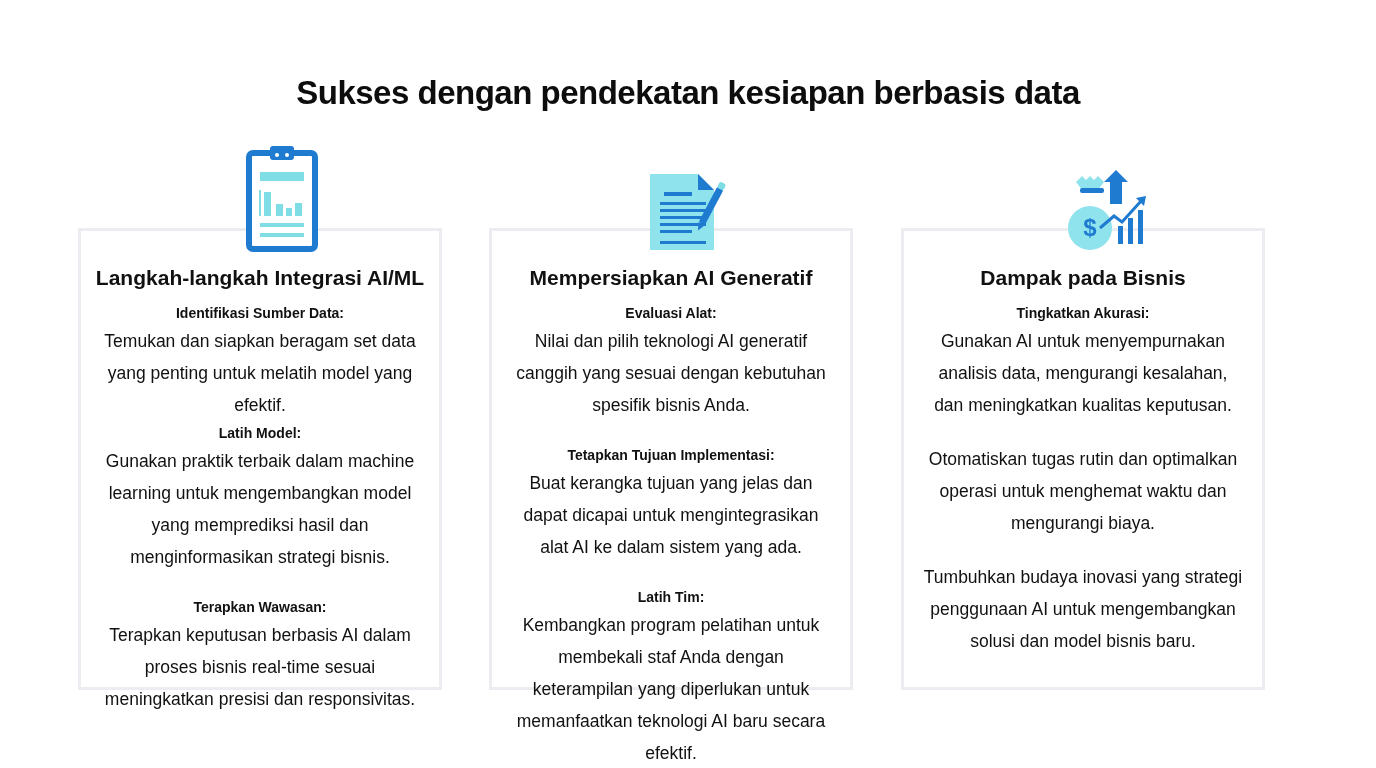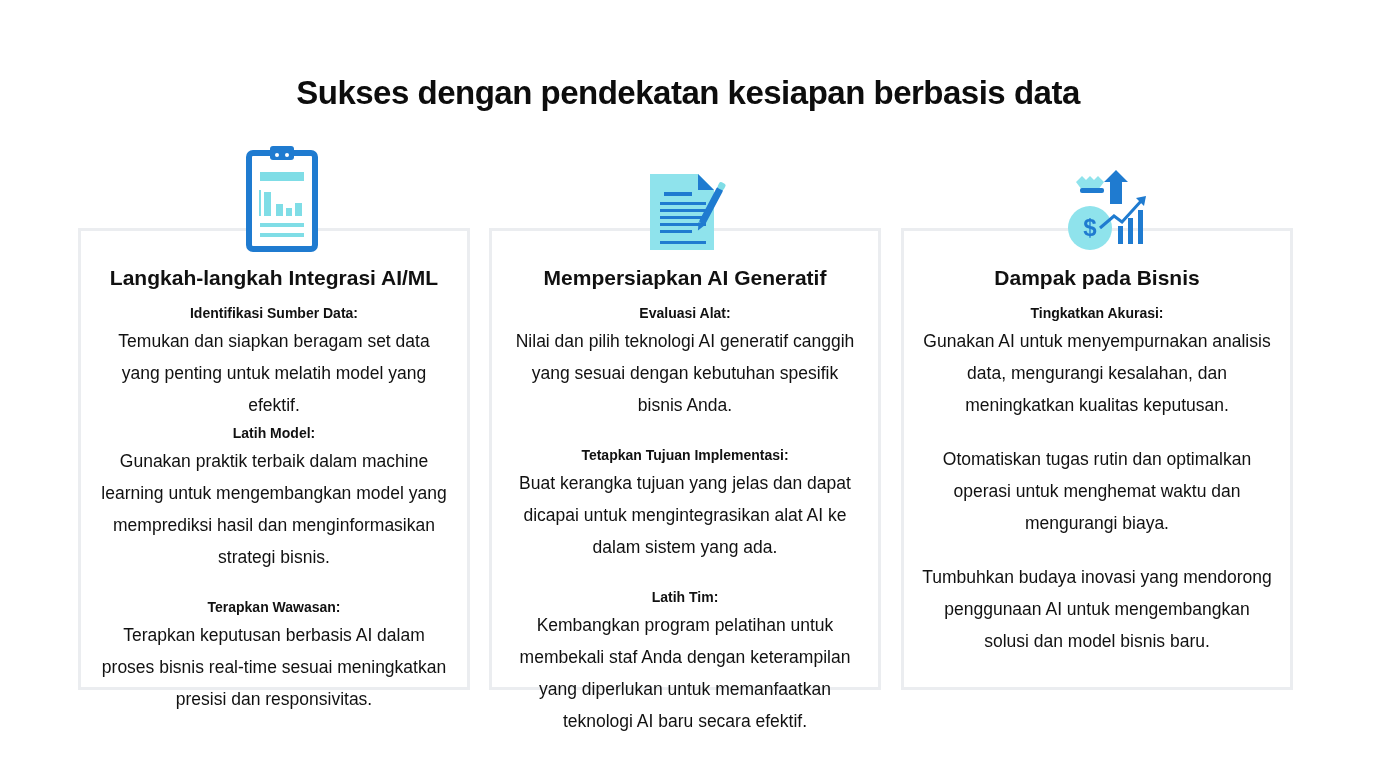--- a/index.html
+++ b/index.html
@@ -5,21 +5,21 @@
     html, body { margin:0; padding:0; }
     body {
       width:1376px; height:768px; background:#ffffff; position:relative; overflow:hidden;
       font-family:"Liberation Sans", "DejaVu Sans", sans-serif; color:#111;
     }
     .title {
       position:absolute; left:0; top:74px; width:1376px; text-align:center;
       font-size:33px; font-weight:700; letter-spacing:-0.5px; color:#0d0d0d;
     }
     .card {
-      position:absolute; top:228px; width:392px; height:462px;
+      position:absolute; top:228px; width:364px; height:462px;
       border:3px solid #ebedf0; box-sizing:border-box; background:#fff;
       text-align:center;
     }
     .card.c1 { left:78px; }
     .card.c2 { left:489px; }
     .card.c3 { left:901px; }
     .card-title {
       margin-top:34px; font-size:21px; font-weight:700; color:#111; line-height:26px;
     }
     .section { margin-top:10px; }
@@ -69,21 +69,21 @@
 <div class="card c3">
   <div class="card-title">Dampak pada Bisnis</div>
   <div class="section">
     <div class="sec-head">Tingkatkan Akurasi:</div>
     <div class="sec-body">Gunakan AI untuk menyempurnakan analisis data, mengurangi kesalahan, dan meningkatkan kualitas keputusan.</div>
   </div>
   <div class="section">
     <div class="sec-body">Otomatiskan tugas rutin dan optimalkan operasi untuk menghemat waktu dan mengurangi biaya.</div>
   </div>
   <div class="section">
-    <div class="sec-body">Tumbuhkan budaya inovasi yang mendorong penggunaan AI untuk mengembangkan solusi dan model bisnis baru.</div>
+    <div class="sec-body">Tumbuhkan budaya inovasi yang strategi penggunaan AI untuk mengembangkan solusi dan model bisnis baru.</div>
   </div>
 </div>
 
 <svg class="icon" style="left:246px;top:144px" width="72" height="108" viewBox="0 0 72 108">
   <rect x="3" y="9" width="66" height="96" rx="4" fill="#ffffff" stroke="#1f7bd0" stroke-width="6"></rect>
   <rect x="24" y="2" width="24" height="14" rx="3" fill="#1f7bd0"></rect>
   <circle cx="31" cy="11" r="2" fill="#fff"></circle>
     <circle cx="41" cy="11" r="2" fill="#fff"></circle>
   <rect x="14" y="28" width="44" height="9" fill="#7fdde6"></rect>
   <rect x="13" y="46" width="2" height="26" fill="#7fdde6"></rect>

